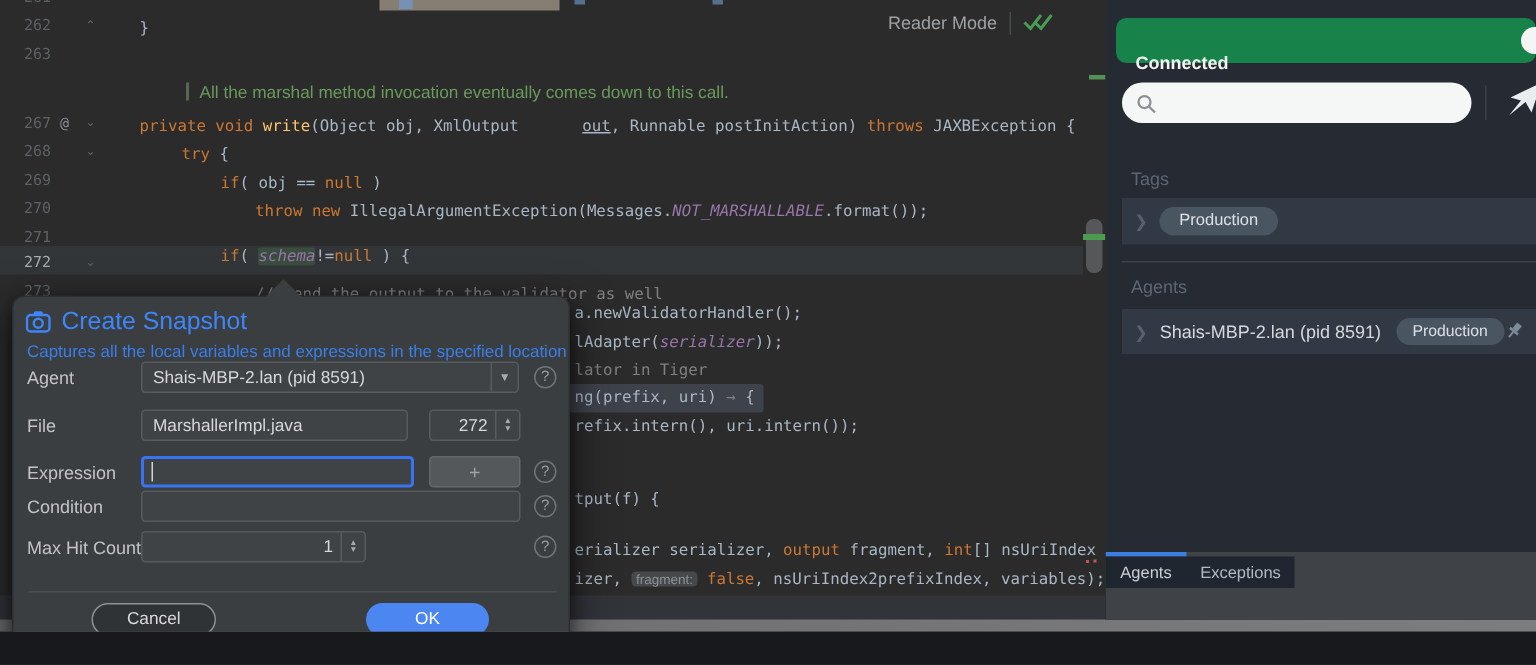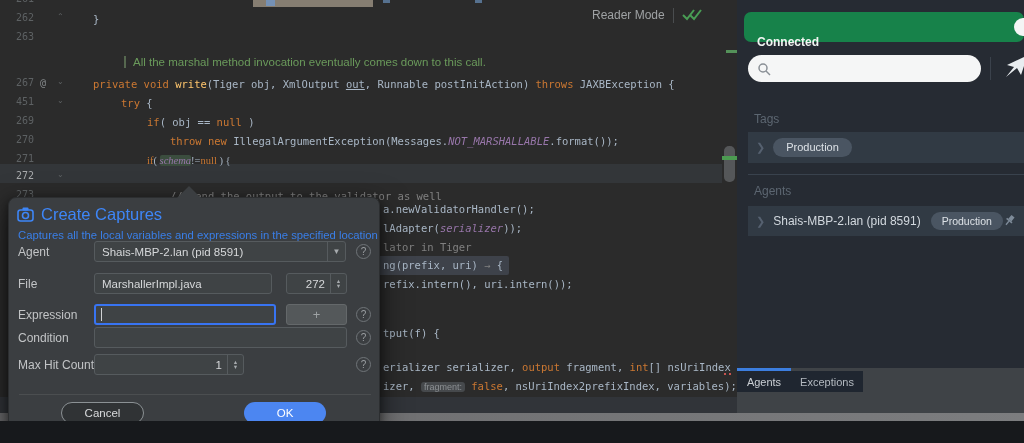--- a/index.html
+++ b/index.html
@@ -22,21 +22,21 @@
   .gutter-fold { position:absolute; left:57px; font-size:8px; color:#5f6365; }
 
   .cl { position:absolute; white-space:pre; font-family:"DejaVu Sans Mono", monospace; font-size:10.5px; line-height:15px; }
   .cl.boxed { background:#3e424a; padding:2px 6px; margin-left:-6px; margin-top:-2px; border-radius:2px; }
   .tk-kw  { color:#cc7832; }
   .tk-pl  { color:#a9b7c6; }
   .tk-fn  { color:#ffc66d; }
   .tk-fld { color:#9876aa; font-style:italic; }
   .tk-cmt { color:#808080; }
   .tk-doc { color:#6a9a5b; font-family:"Liberation Sans", sans-serif; font-size:11.5px; }
-  .tk-ul  { color:#a9b7c6; text-decoration:underline; }
+  .tk-ul  { color:#a9b7c6; text-decoration:underline;margin-left:36px; }
   .tk-hl  { color:#9876aa; font-style:italic; background:#3b4d3e; border-radius:2px; }
   .tk-err { color:#a9b7c6; border-bottom:2px dotted #c75450; }
   .tk-hint{ background:#46494c; color:#8c9093; border-radius:3px; padding:0 3px; font-size:9px; font-family:"Liberation Sans",sans-serif; }
   .tk-guide { display:inline-block; width:2px; height:12px; background:#56684f; margin-right:7px; vertical-align:-2px; }
 
   .reader-mode { position:absolute; left:592px; top:6px; display:flex; align-items:center; gap:8px; height:18px; }
   .reader-mode-label { font-size:12px; color:#9fa2a4; }
   .rm-divider { width:1px; height:15px; background:#4a4d4f; }
 
   .scroll-thumb { position:absolute; left:724px; top:146px; width:11px; height:36px; border-radius:5px; background:rgba(120,124,127,.55); }
@@ -114,37 +114,37 @@
     <div class="artifact-tick3"></div>
 
     <div id="gutter">
         <div class="gutter-num" style="top: -7px;">261</div>
         <div class="gutter-num" style="top: 12px;">262</div>
         <div class="gutter-fold" style="top: 12px;">⌃</div>
         <div class="gutter-num" style="top: 31px;">263</div>
         <div class="gutter-num" style="top: 77px;">267</div>
         <div class="gutter-ann" style="top: 77px;">@</div>
         <div class="gutter-fold" style="top: 77px;">⌄</div>
-        <div class="gutter-num" style="top: 96px;">451</div>
+        <div class="gutter-num" style="top: 96px;">268</div>
         <div class="gutter-fold" style="top: 96px;">⌄</div>
         <div class="gutter-num" style="top: 115px;">269</div>
         <div class="gutter-num" style="top: 134px;">270</div>
         <div class="gutter-num" style="top: 153px;">271</div>
         <div class="gutter-num cur" style="top: 170px;">272</div>
         <div class="gutter-fold" style="top: 170px;">⌄</div>
         <div class="gutter-num" style="top: 189px;">273</div>
       </div>
     <div id="code-lines">
         <div class="cl" style="left: 93px; top: 12px;"><span class="tk-pl">}</span></div>
         <div class="cl" style="left: 96px; top: 55px; padding-left: 28px;"><span class="tk-guide"></span><span class="tk-doc">All the marshal method invocation eventually comes down to this call.</span></div>
-        <div class="cl" style="left: 93px; top: 77px;"><span class="tk-kw">private void </span><span class="tk-fn">write</span><span class="tk-pl">(Tiger obj, XmlOutput </span><span class="tk-ul">out</span><span class="tk-pl">, Runnable postInitAction) </span><span class="tk-kw">throws</span><span class="tk-pl"> JAXBException {</span></div>
+        <div class="cl" style="left: 93px; top: 77px;"><span class="tk-kw">private void </span><span class="tk-fn">write</span><span class="tk-pl">(Object obj, XmlOutput </span><span class="tk-ul">out</span><span class="tk-pl">, Runnable postInitAction) </span><span class="tk-kw">throws</span><span class="tk-pl"> JAXBException {</span></div>
         <div class="cl" style="left: 121px; top: 96px;"><span class="tk-kw">try</span><span class="tk-pl"> {</span></div>
         <div class="cl" style="left: 147px; top: 115px;"><span class="tk-kw">if</span><span class="tk-pl">( obj == </span><span class="tk-kw">null</span><span class="tk-pl"> )</span></div>
         <div class="cl" style="left: 170px; top: 134px;"><span class="tk-kw">throw new </span><span class="tk-pl">IllegalArgumentException(Messages.</span><span class="tk-fld">NOT_MARSHALLABLE</span><span class="tk-pl">.format());</span></div>
-        <div class="cl" style="left: 147px; top: 153px; font-family: Liberation Serif, serif;"><span class="tk-kw">if</span><span class="tk-pl">( </span><span class="tk-hl">schema</span><span class="tk-pl">!=</span><span class="tk-kw">null</span><span class="tk-pl"> ) {</span></div>
+        <div class="cl" style="left: 147px; top: 164px;"><span class="tk-kw">if</span><span class="tk-pl">( </span><span class="tk-hl">schema</span><span class="tk-pl">!=</span><span class="tk-kw">null</span><span class="tk-pl"> ) {</span></div>
         <div class="cl" style="left: 170px; top: 189px;"><span class="tk-cmt">// send the output to the validator as well</span></div>
         <div class="cl" style="left: 383px; top: 202px;"><span class="tk-pl">a.newValidatorHandler();</span></div>
         <div class="cl" style="left: 383px; top: 221px;"><span class="tk-pl">lAdapter(</span><span class="tk-fld">serializer</span><span class="tk-pl">));</span></div>
         <div class="cl" style="left: 383px; top: 240px;"><span class="tk-cmt">lator in Tiger</span></div>
         <div class="cl boxed" style="left: 383px; top: 258px;"><span class="tk-pl">ng(prefix, uri) </span><span class="tk-cmt">→</span><span class="tk-pl"> {</span></div>
         <div class="cl" style="left: 383px; top: 277px;"><span class="tk-pl">refix.intern(), uri.intern());</span></div>
         <div class="cl" style="left: 383px; top: 326px;"><span class="tk-pl">tput(f) {</span></div>
         <div class="cl" style="left: 383px; top: 360px;"><span class="tk-pl">erializer serializer, </span><span class="tk-kw">output</span><span class="tk-pl"> fragment, </span><span class="tk-kw">int</span><span class="tk-pl">[] nsUriInde</span><span class="tk-err">x</span></div>
         <div class="cl" style="left: 383px; top: 379px;"><span class="tk-pl">izer, </span><span class="tk-hint">fragment:</span><span class="tk-pl"> </span><span class="tk-kw">false</span><span class="tk-pl">, nsUriIndex2prefixIndex, variables);</span></div>
       </div>
@@ -216,21 +216,21 @@
 
   <div class="dialog">
     <div class="dialog-arrow"></div>
 
     <div class="dlg-title-row">
       <svg width="17" height="15" viewBox="0 0 17 15">
         <rect x="1" y="3" width="15" height="11" rx="2.5" stroke="#3e86f7" stroke-width="1.6" fill="none"></rect>
         <rect x="5.5" y="0.5" width="6" height="3" rx="1" fill="#3e86f7"></rect>
         <circle cx="8.5" cy="8.5" r="3" stroke="#3e86f7" stroke-width="1.6" fill="none"></circle>
       </svg>
-      <span class="dlg-title">Create Captures</span>
+      <span class="dlg-title">Create Snapshot</span>
     </div>
     <div class="dlg-subtitle">Captures all the local variables and expressions in the specified location</div>
 
     <div class="frow" style="top:43px">
       <span class="flabel">Agent</span>
       <div class="fcontrol" style="left:85px; width:252px">
         <span class="val">Shais-MBP-2.lan (pid 8591)</span>
         <span class="combo-arrow">▼</span>
       </div>
       <span class="help">?</span>

